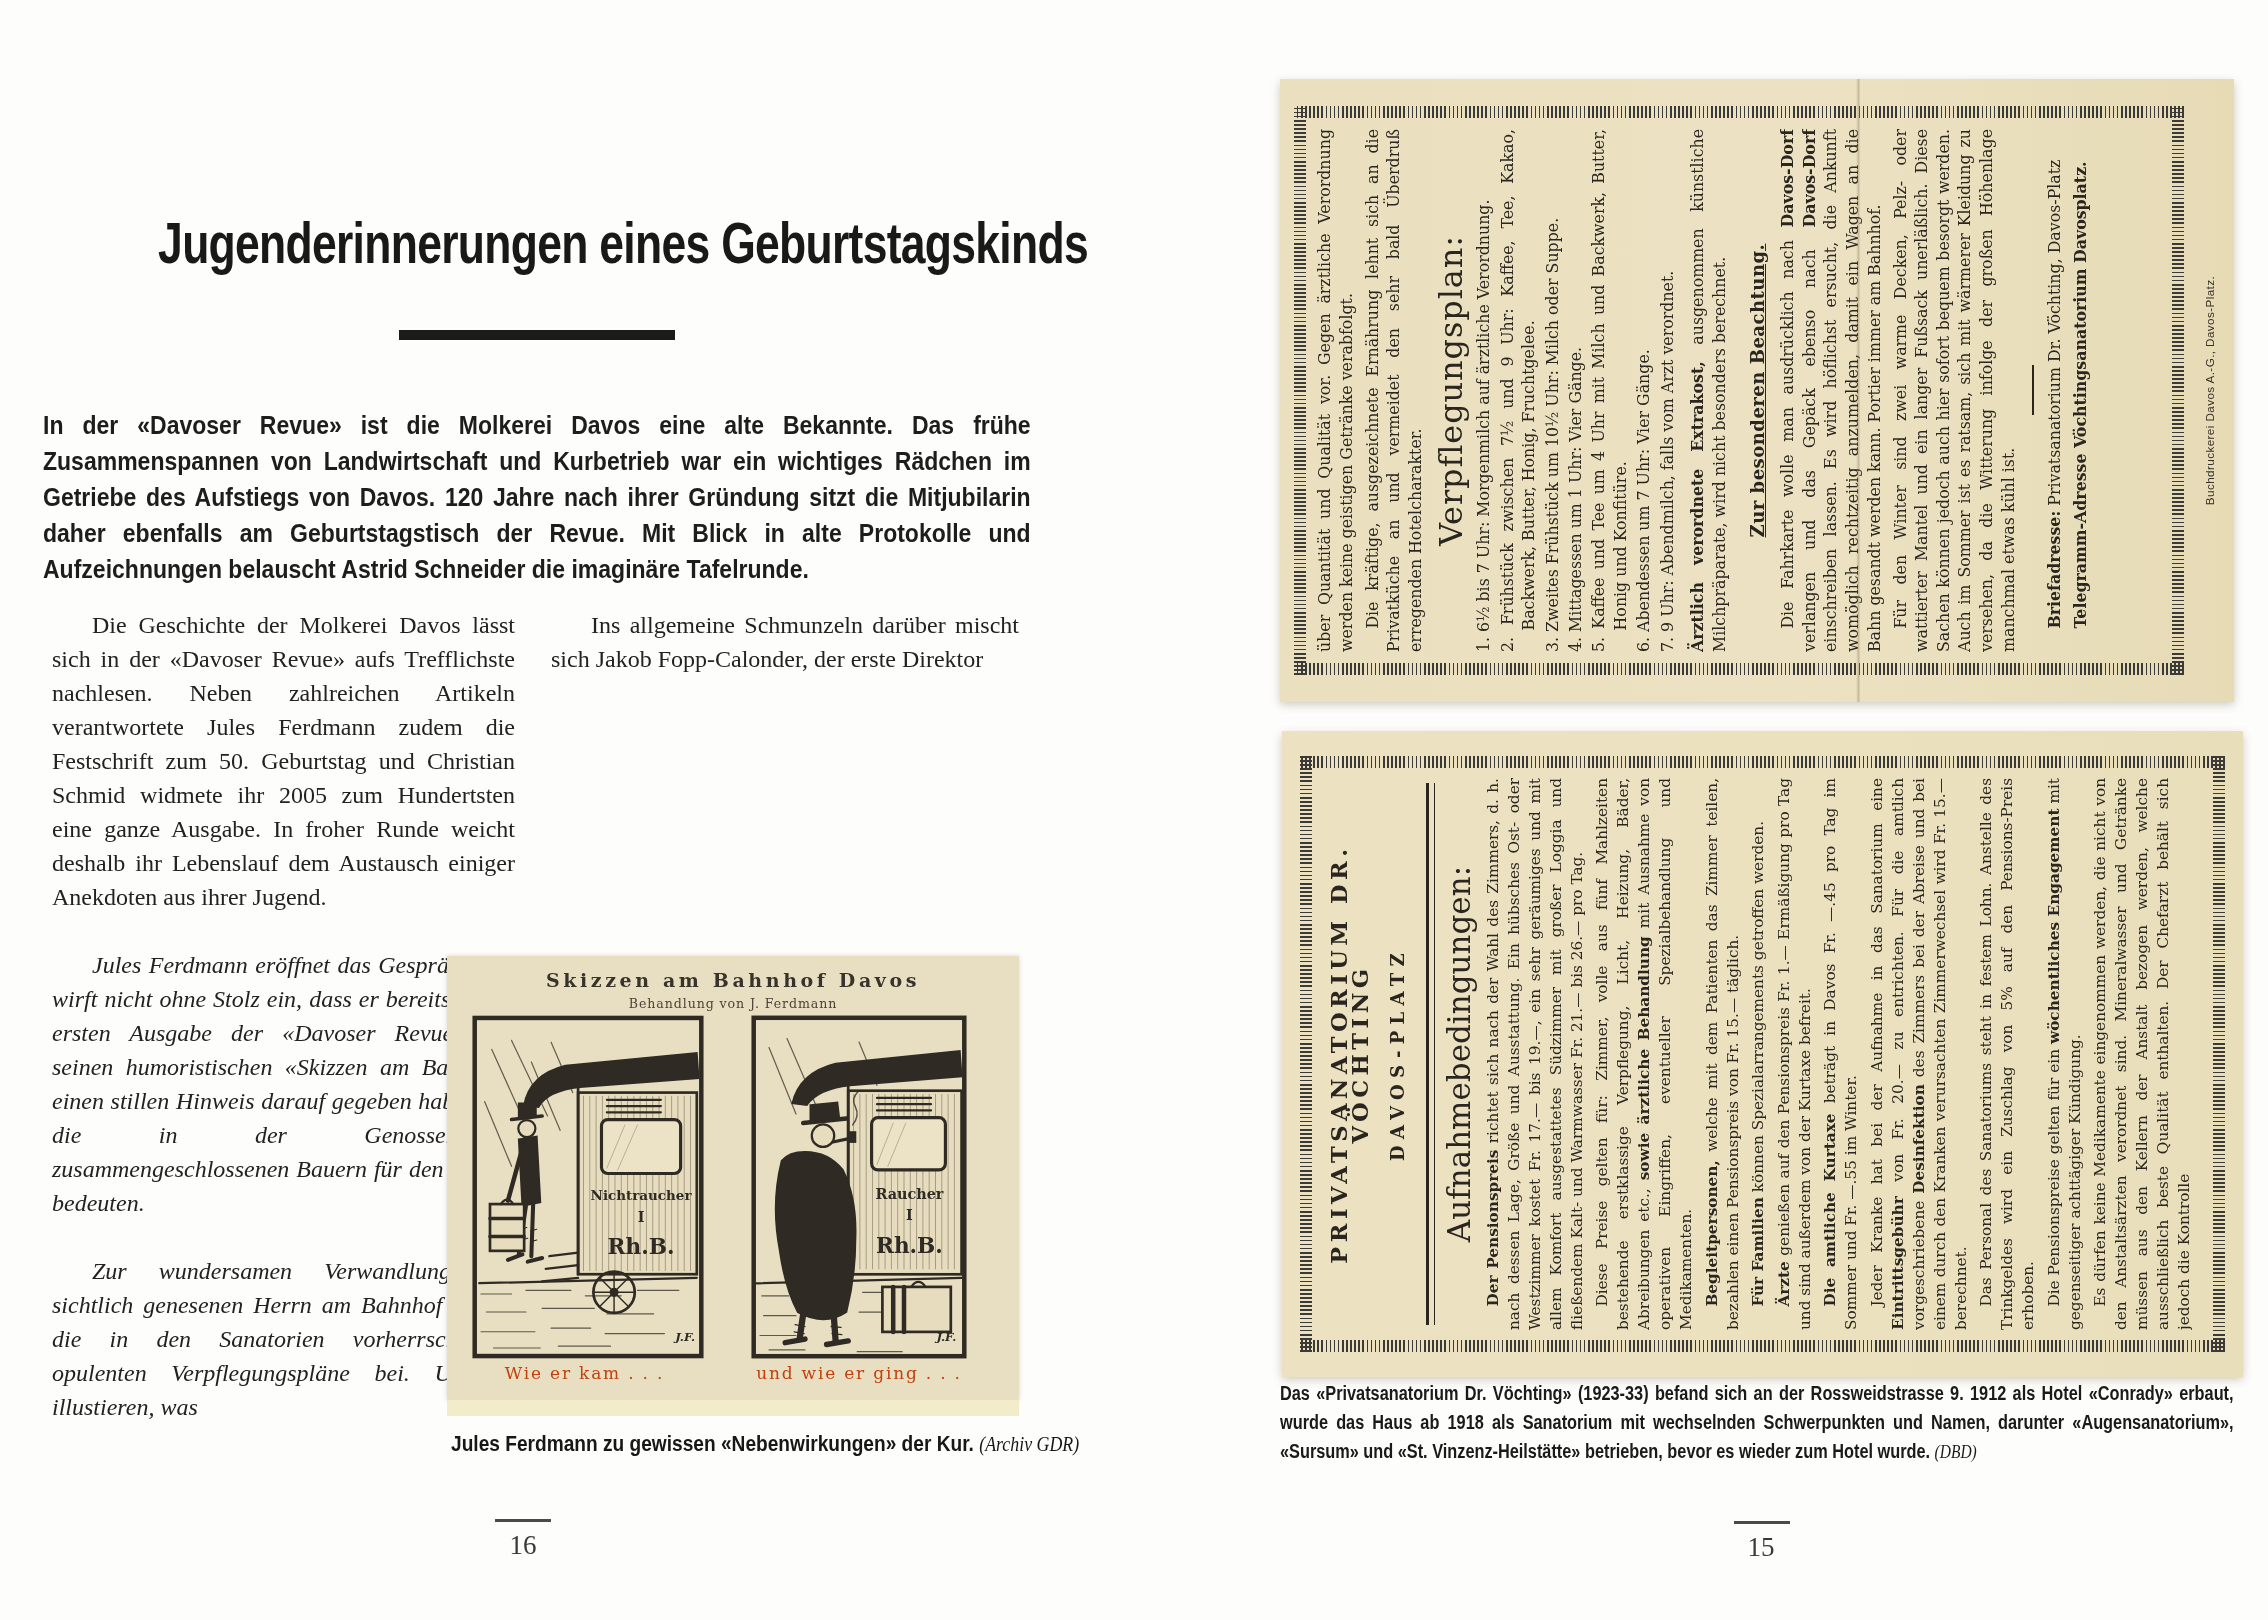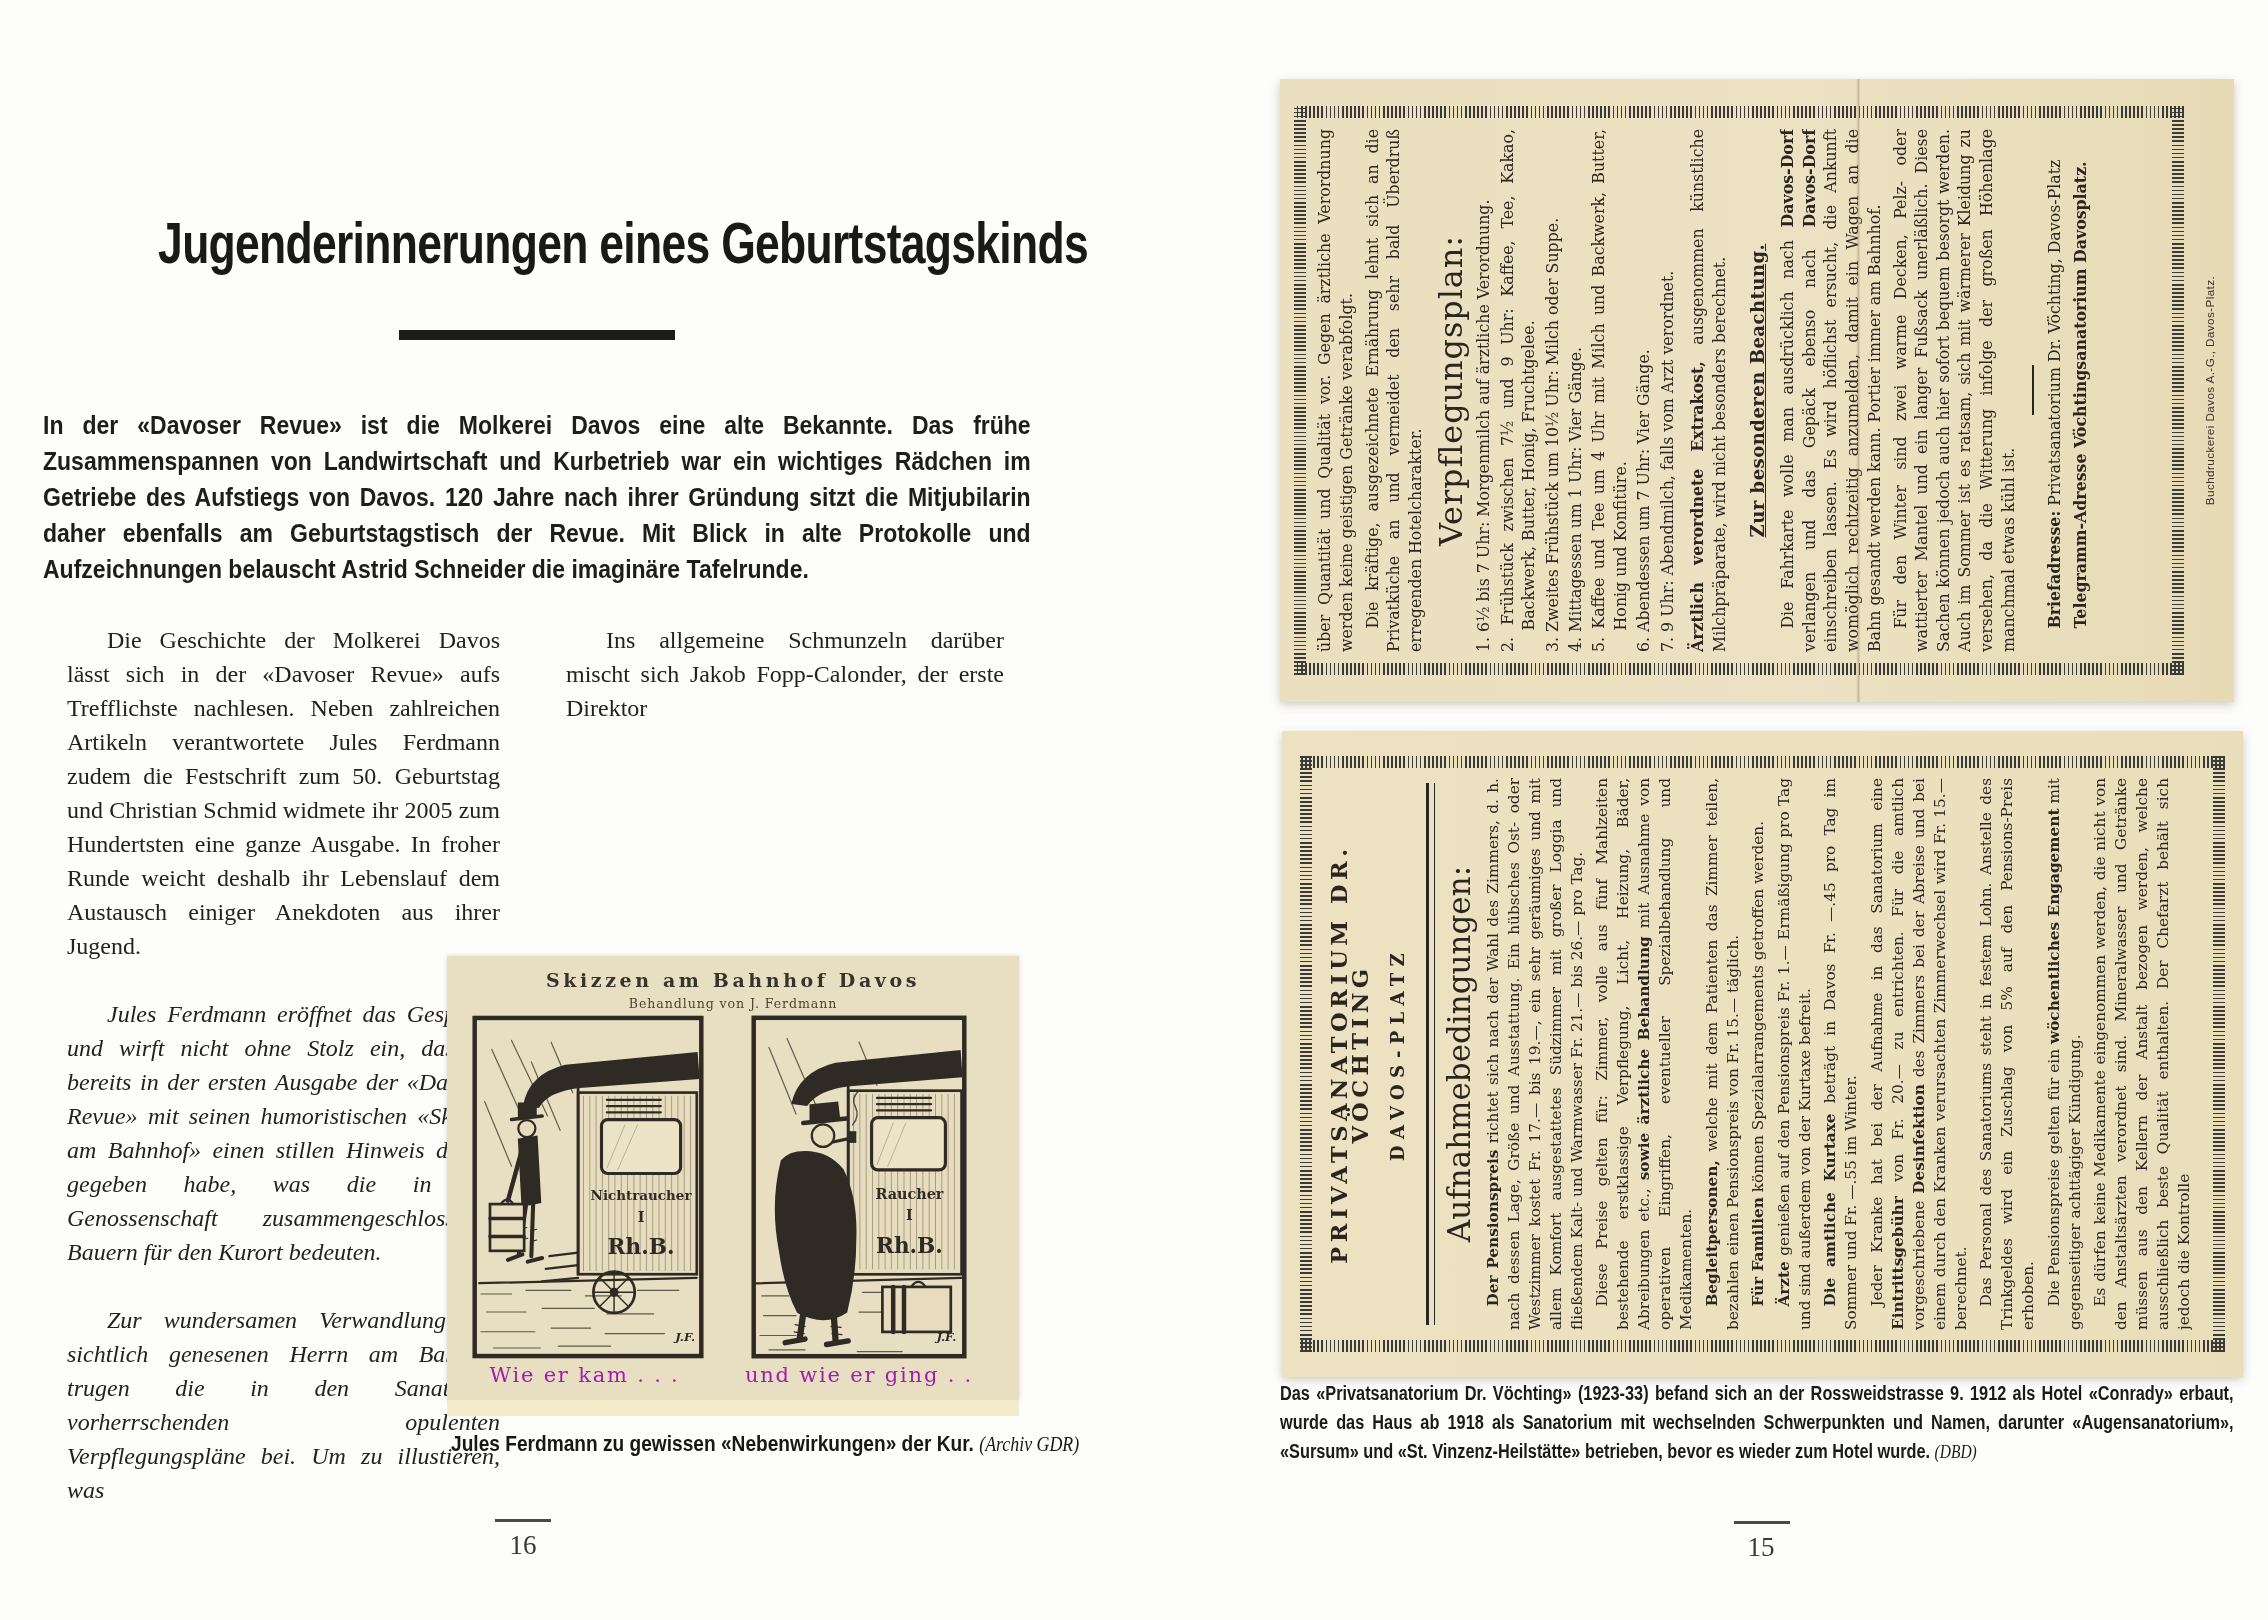--- a/index.html
+++ b/index.html
@@ -17,39 +17,39 @@
   .lp-sub .cond{display:inline-block;transform:scaleX(.78);transform-origin:50% 50%;
     font-family:"Liberation Sans",sans-serif;font-weight:bold;font-size:57px;line-height:1.05;
     letter-spacing:-0.9px;color:#191917;}
   .lp-rule{left:399px;top:330px;width:276px;height:10px;background:#1b1b19;}
 
   .intro{left:43px;top:407px;width:1116px;transform:scaleX(.885);transform-origin:0 0;
     font-family:"Liberation Sans",sans-serif;font-weight:bold;font-size:26px;line-height:36px;
     text-align:justify;color:#1d1d1b;}
 
   .bodycol{font-size:24px;line-height:34px;text-align:justify;color:#23221f;}
-  .bodycol p{margin:15px;text-indent:40px;}
+  .bodycol p{margin:0;text-indent:40px;}
   .bodycol p + p{margin-top:34px;font-style:italic;}
   .bodycol p.noindent{text-indent:0;}
   .col1{left:52px;top:608px;width:463px;}
   .col2{left:551px;top:608px;width:468px;}
 
   
   .illu{left:447px;top:956px;width:572px;height:444px;background:#e8dfc3;
         box-shadow:0 0 4.5px rgba(120,100,60,.25);overflow:hidden;}
   .illu-strip{left:447px;top:1400px;width:572px;height:16px;background:#f3ecca;}
   .illu-title{position:absolute;left:0;top:12.6px;width:100%;text-align:center;
     font-family:"DejaVu Serif",serif;font-size:19px;letter-spacing:3.6px;color:#39342b;font-weight:bold;}
   .illu-sub{position:absolute;left:0;top:40px;width:100%;text-align:center;
     font-family:"DejaVu Serif",serif;font-size:12.6px;letter-spacing:0.9px;color:#4a4436;}
   .panel{position:absolute;top:59px;}
   .panelA{left:25px;width:208px;height:344px;}
   .panelB{left:304px;width:216px;height:344px;}
   .panel-cap{position:absolute;top:407px;text-align:center;font-family:"DejaVu Serif",serif;
-    font-size:21px;letter-spacing:1.8px;color:#a21caf;}
+    font-size:17px;letter-spacing:1.8px;color:#c2410c;}
   .capA{left:16px;width:243px;}
   .capB{left:297px;width:230px;}
 
   .figcap{left:451px;top:1431px;width:810px;transform:scaleX(.85);transform-origin:0 0;
     font-family:"Liberation Sans",sans-serif;font-weight:bold;font-size:22.5px;color:#171715;
     white-space:nowrap;}
   .figcap .credit{font-family:"Liberation Serif",serif;font-style:italic;font-weight:normal;font-size:21px;}
 
   .folio-rule{height:2.7px;background:#4c4a47;}
   .folio{font-size:27px;color:#3b3936;text-align:center;font-family:"Liberation Serif",serif;}

